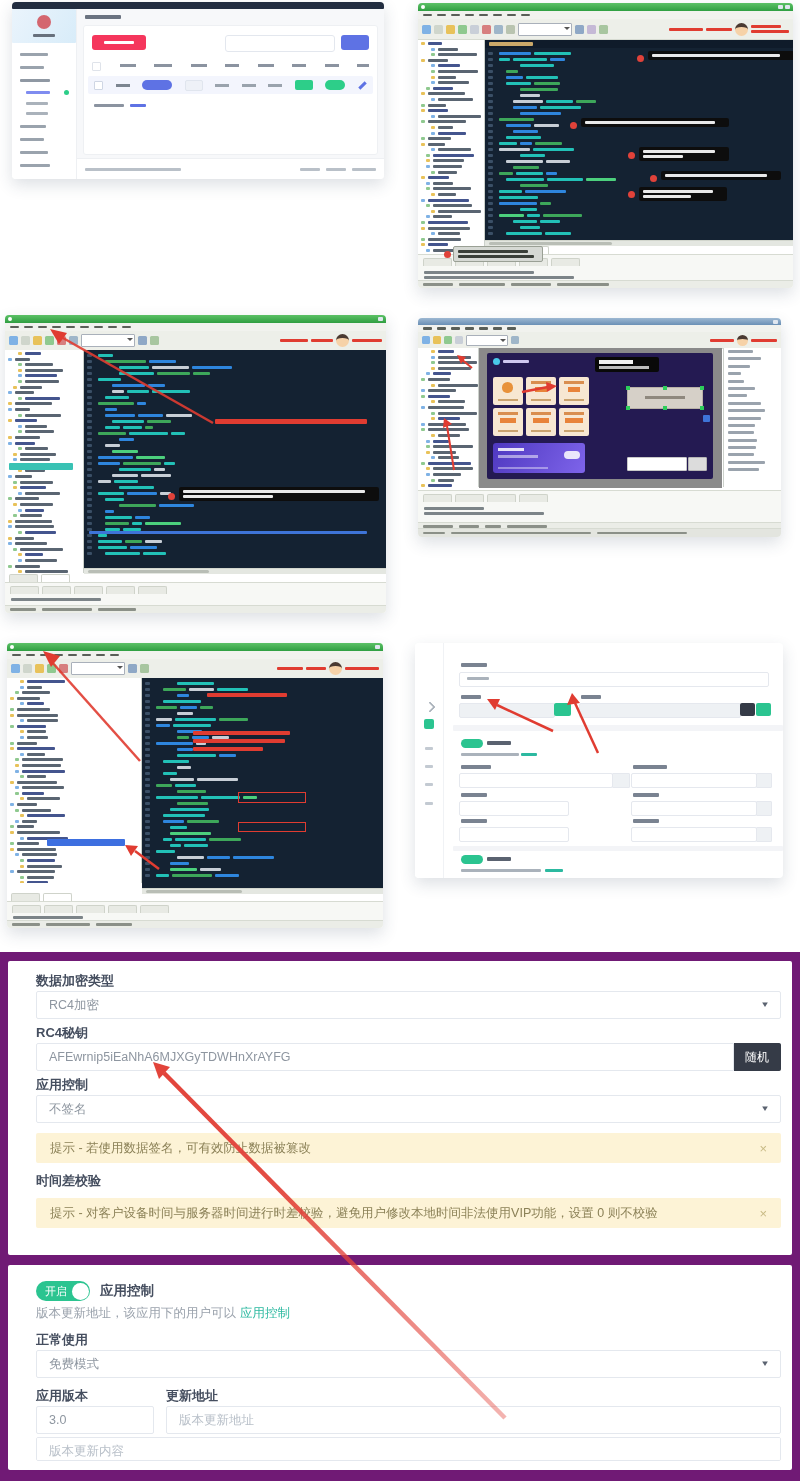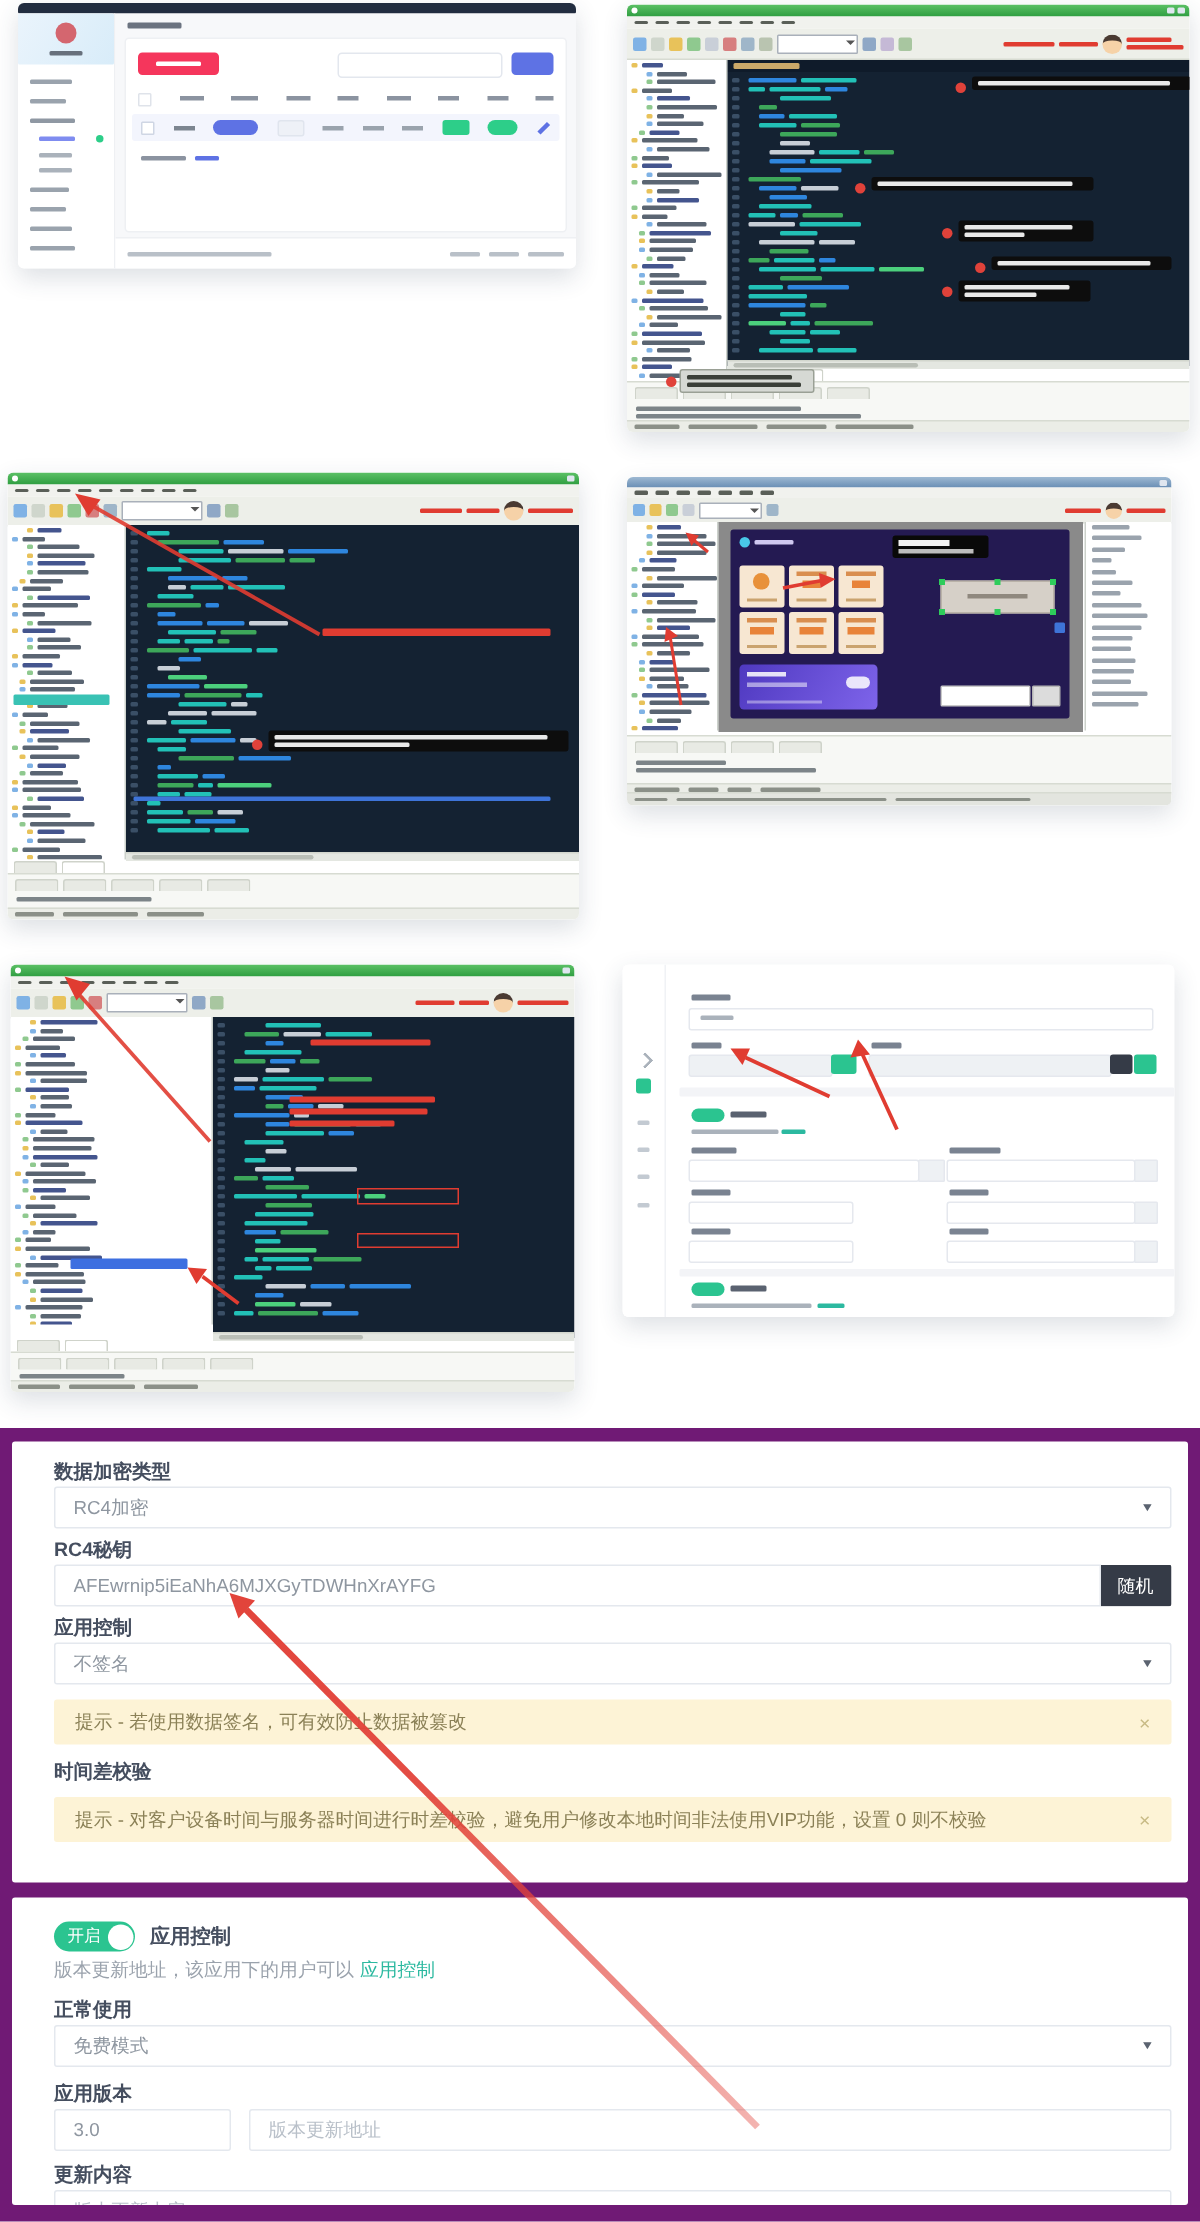--- a/index.html
+++ b/index.html
@@ -1791,26 +1791,26 @@
     <div class="helper" style="margin-top:4px">
       <span>版本更新地址，该应用下的用户可以</span><a>应用控制</a>
     </div>
     <div class="flabel" style="margin-top:10px">正常使用</div>
     <div class="selectbox" style="margin-top:3px">
       <span>免费模式</span>
         <span class="caret">▼</span>
     </div>
     <div class="tworow" style="margin-top:10px">
       <div class="flabel colL">应用版本</div>
+      <div class="flabel colR">更新地址</div>
     </div>
     <div class="tworow" style="margin-top:3px">
       <div class="colL"><input class="tinput" value="3.0" style=""></div>
       <div class="colR"><input class="tinput" placeholder="版本更新地址" style=""></div>
     </div>
-    <div class="flabel" style="margin-top:8px">更新内容</div>
     <textarea class="tinput" style="margin-top: 3px;" placeholder="版本更新内容"></textarea>
   </div>
 </div>
 
 <svg class="anno" width="800" height="1481" style="z-index:40">
   <defs>
     <linearGradient id="ag" gradientUnits="userSpaceOnUse" x1="505" y1="1418" x2="153" y2="1062">
       <stop offset="0" stop-color="#e2443b" stop-opacity="0.4"></stop>
       <stop offset="0.65" stop-color="#e2443b" stop-opacity="0.95"></stop>
       <stop offset="1" stop-color="#e2443b"></stop>

